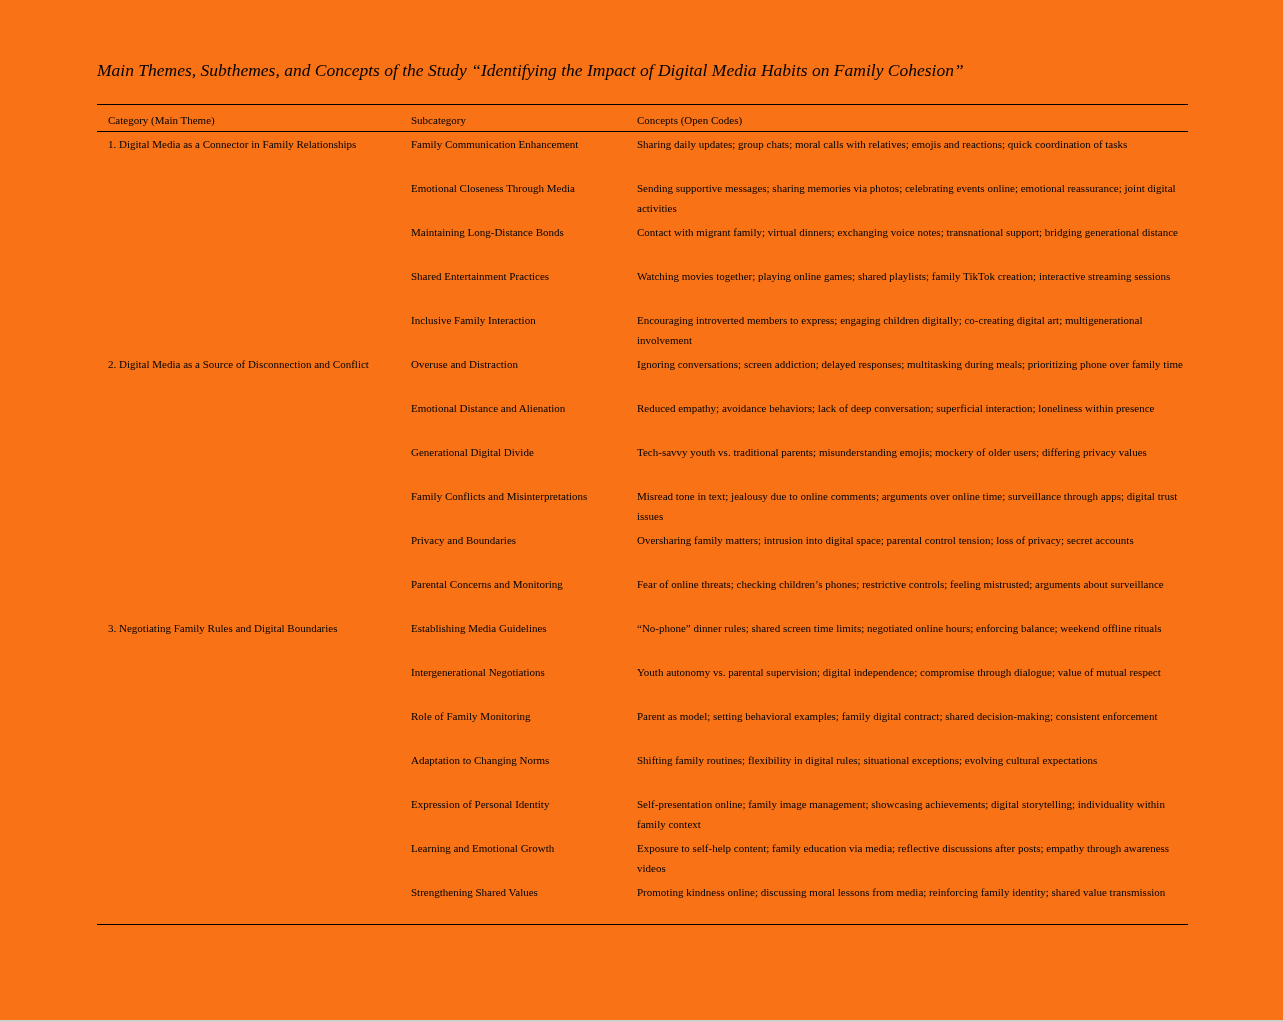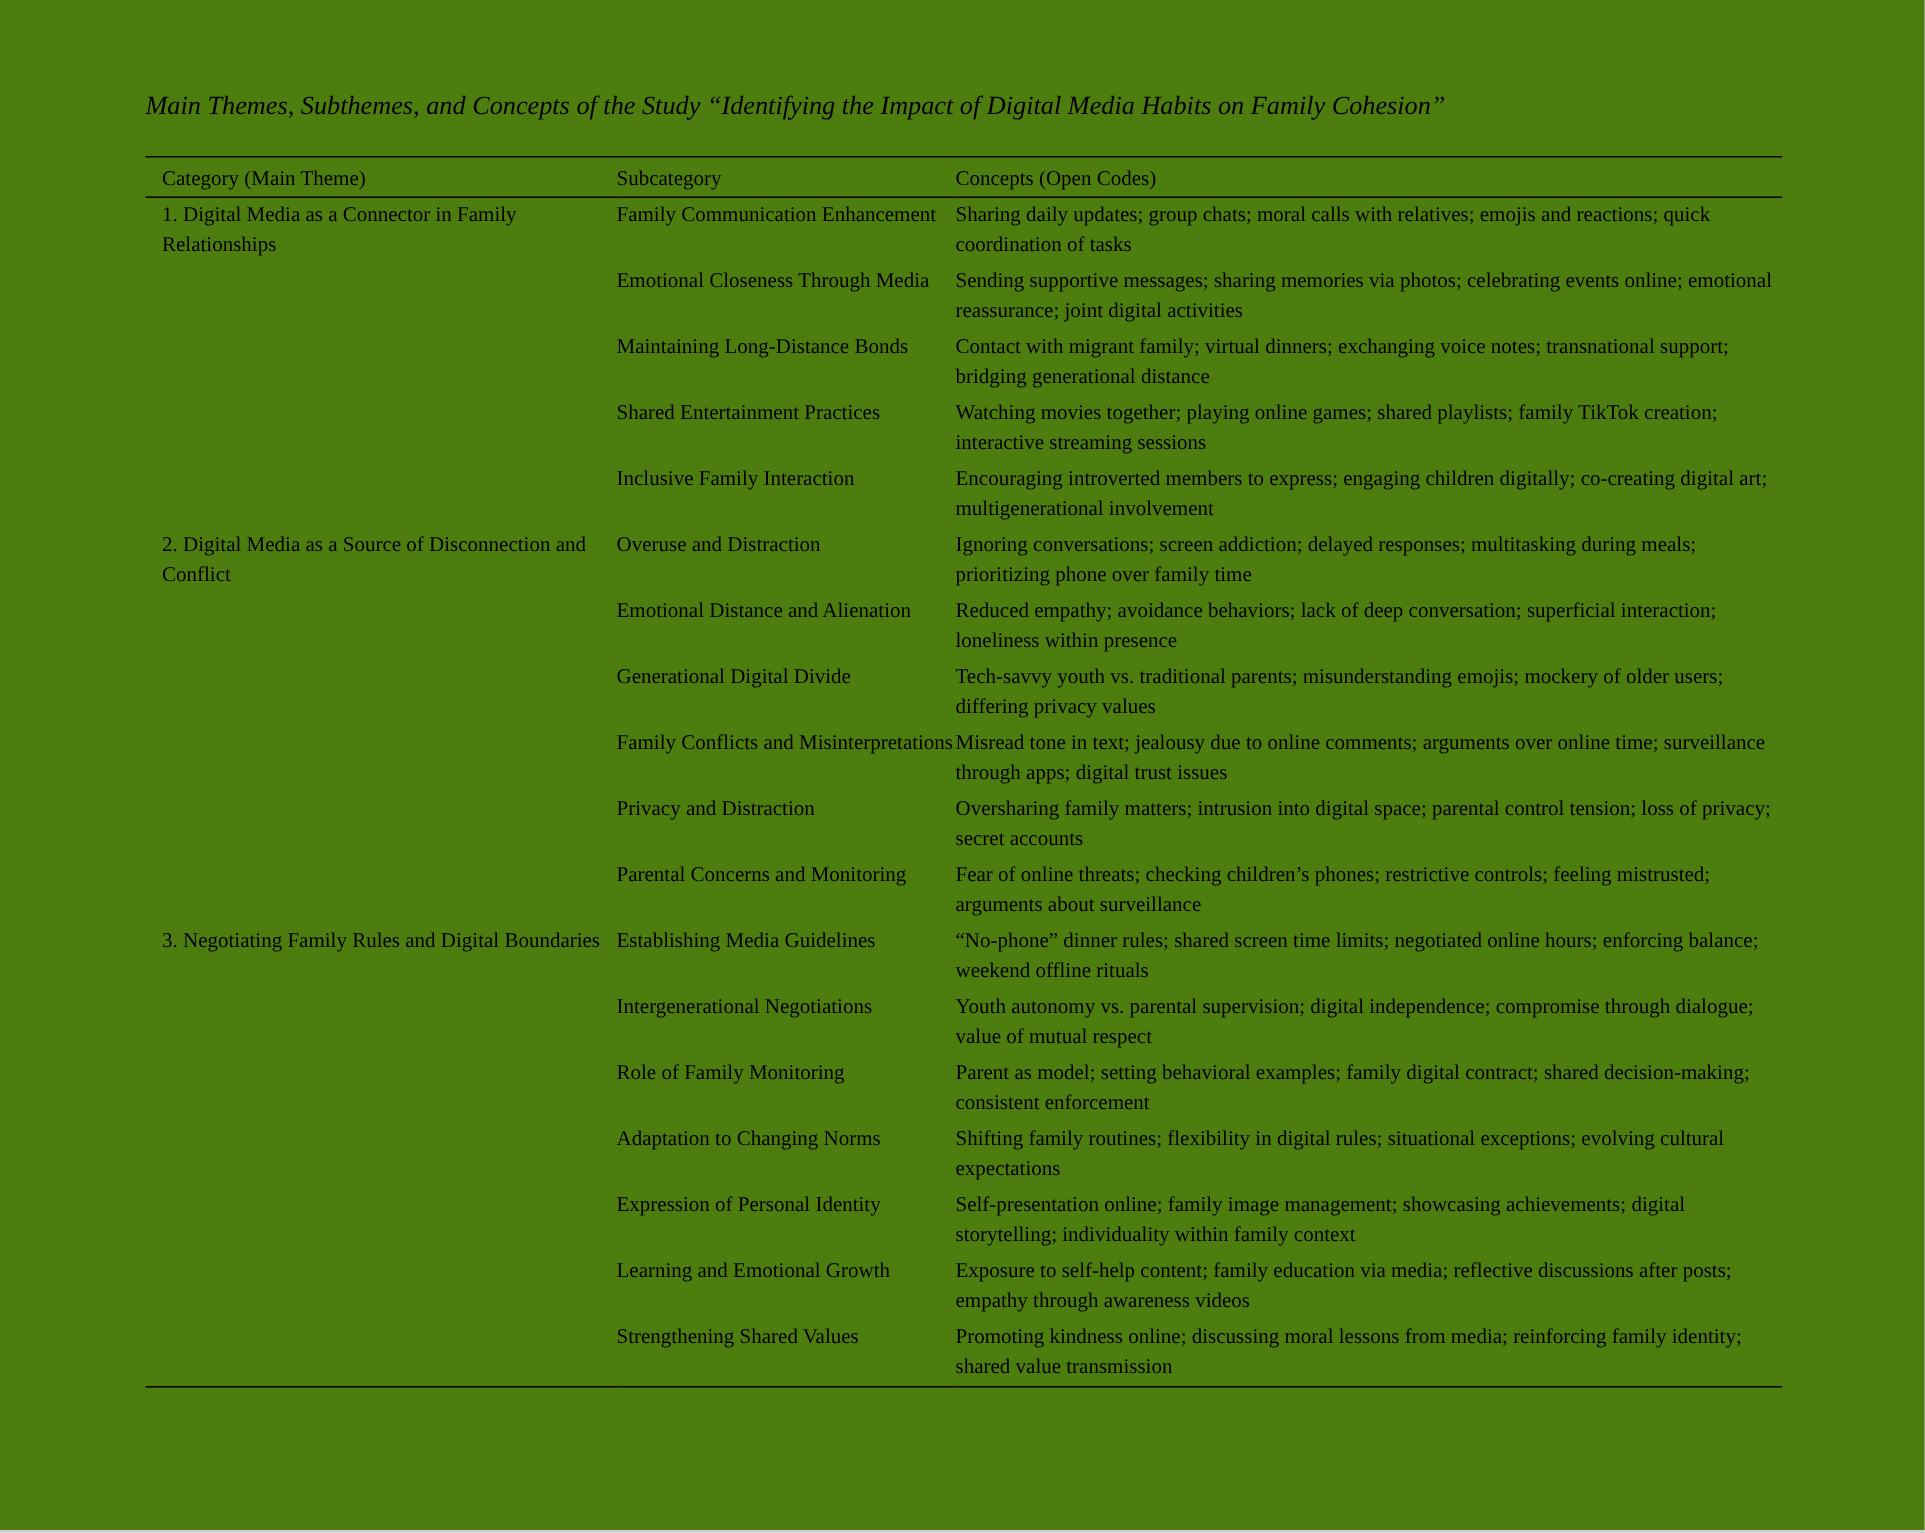--- a/index.html
+++ b/index.html
@@ -1,22 +1,22 @@
 <!DOCTYPE html>
 <html><head>
 <meta charset="utf-8">
 <style>
   html, body { margin: 0; padding: 0; background: #ffffff; }
   body { width: 1283px; height: 1022px; position: relative; overflow: hidden;
          font-family: "Liberation Serif", "DejaVu Serif", serif; color: #000; }
-  .page { position: absolute; left: 0; top: 0; width: 1283px; height: 1020px; background: #4d7c0f; }
+  .page { position: absolute; left: 0; top: 0; width: 1283px; height: 1020px; background: #f97316; }
   .bottom-edge { position: absolute; left: 0; top: 1020px; width: 1283px; height: 2px; background: #cfcfcf; }
   .caption { position: absolute; left: 97px; top: 60px; font-style: italic; font-size: 17.5px; white-space: nowrap; }
   table.main { position: absolute; left: 97px; top: 104px; width: 1091px; border-collapse: collapse;
-               font-size: 14px; line-height: 20px; }
+               font-size: 11px; line-height: 20px; }
   table.main thead tr { border-top: 1.5px solid #000; border-bottom: 1.5px solid #000; }
   table.main tbody { border-bottom: 1.5px solid #000; }
   table.main th { font-weight: normal; text-align: left; padding: 5px 0 1px 0; vertical-align: top; }
   table.main td { vertical-align: top; padding: 2px 0 2px 0; }
   .c1 { width: 303px; padding-left: 11px !important; }
   .c2 { width: 226px; }
   .c3 { }
   th.c1 { padding-left: 11px !important; }
   tr.sub td { height: 40px; }
 </style>
@@ -76,21 +76,21 @@
           <td class="c2">Generational Digital Divide</td>
           <td class="c3">Tech-savvy youth vs. traditional parents; misunderstanding emojis; mockery of older users; differing privacy values</td>
         </tr>
         <tr class="sub">
           <td class="c1"></td>
           <td class="c2">Family Conflicts and Misinterpretations</td>
           <td class="c3">Misread tone in text; jealousy due to online comments; arguments over online time; surveillance through apps; digital trust issues</td>
         </tr>
         <tr class="sub">
           <td class="c1"></td>
-          <td class="c2">Privacy and Distraction</td>
+          <td class="c2">Privacy and Boundaries</td>
           <td class="c3">Oversharing family matters; intrusion into digital space; parental control tension; loss of privacy; secret accounts</td>
         </tr>
         <tr class="sub">
           <td class="c1"></td>
           <td class="c2">Parental Concerns and Monitoring</td>
           <td class="c3">Fear of online threats; checking children’s phones; restrictive controls; feeling mistrusted; arguments about surveillance</td>
         </tr>
         <tr class="sub">
           <td class="c1">3. Negotiating Family Rules and Digital Boundaries</td>
           <td class="c2">Establishing Media Guidelines</td>

